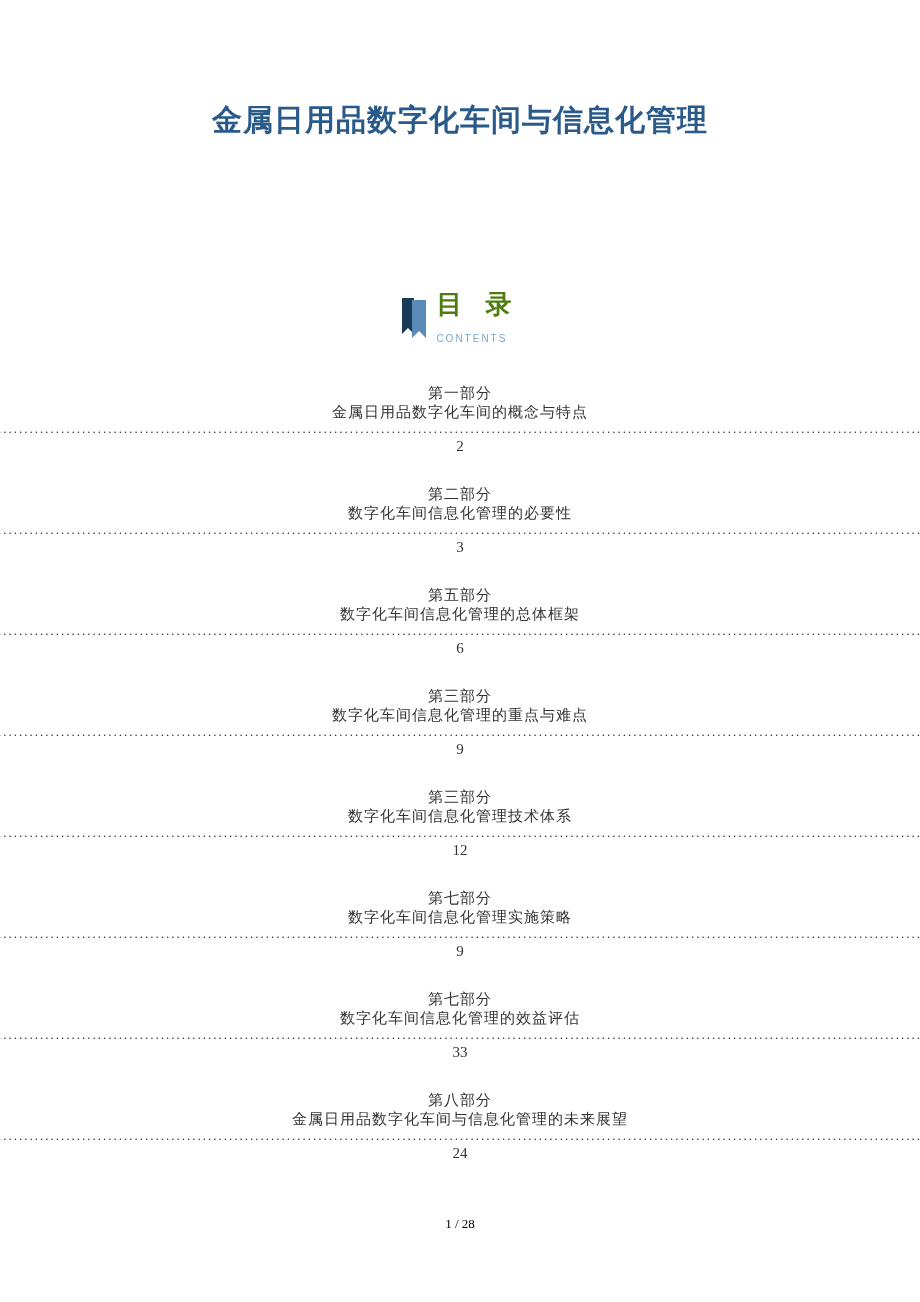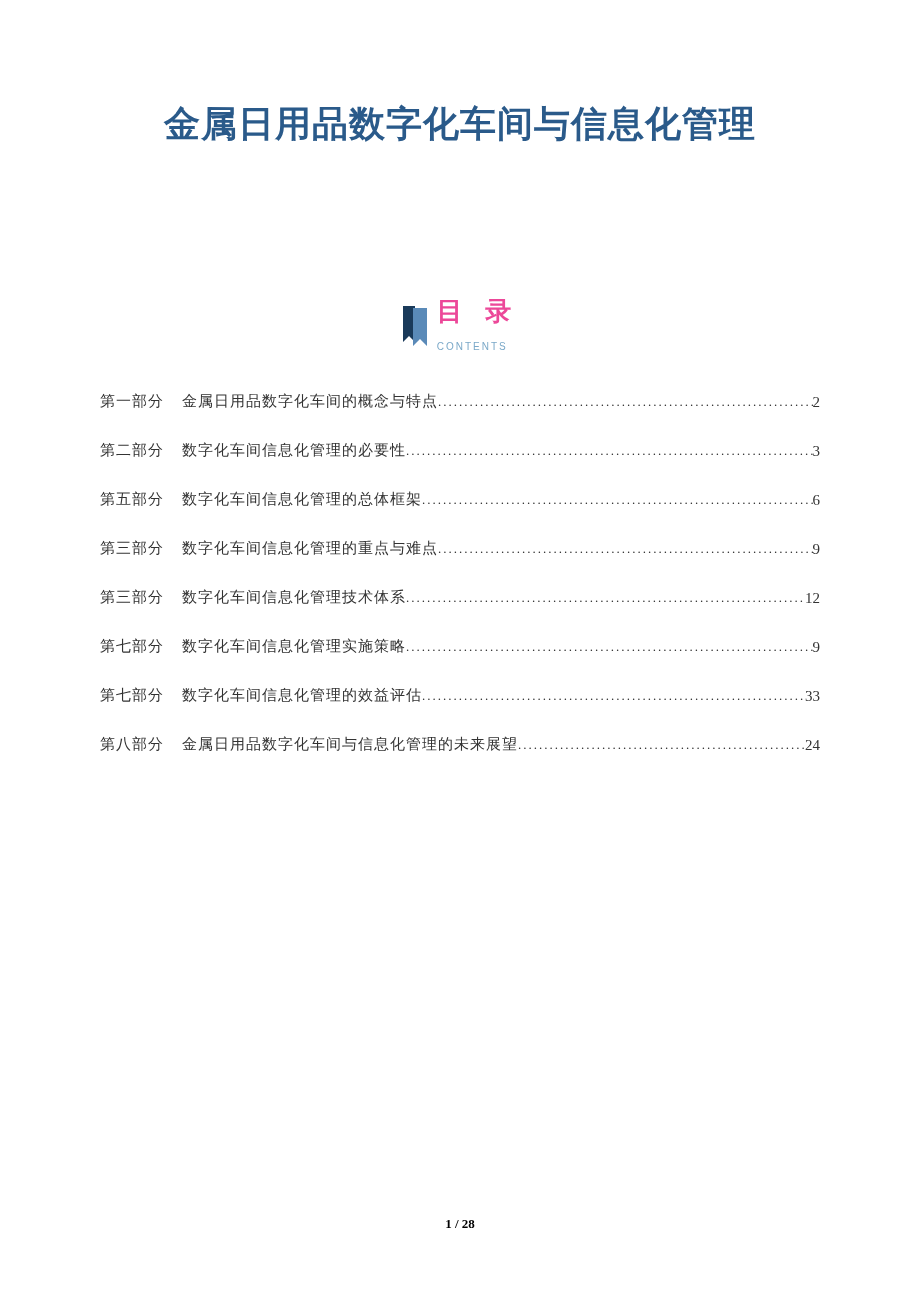--- a/index.html
+++ b/index.html
@@ -15,21 +15,21 @@
       position: relative;
     }
     .page {
       width: 100%;
       height: 100%;
       padding: 100px 100px 0 100px;
       position: relative;
     }
     .main-title {
       text-align: center;
-      font-size: 36px;
+      font-size: 30px;
       font-weight: bold;
       color: #2a5a8a;
       font-family: "SimHei", "黑体", sans-serif;
       letter-spacing: 1px;
       margin-bottom: 150px;
     }
     .toc-header {
       display: flex;
       justify-content: center;
       align-items: center;
@@ -46,44 +46,45 @@
       height: 100%;
     }
     .toc-label-wrap {
       display: flex;
       flex-direction: column;
       align-items: flex-start;
     }
     .toc-label {
       font-size: 26px;
       font-weight: bold;
-      color: #ec4899;
-      font-family: Liberation Serif, serif;
+      color: #4d7c0f;
+      font-family: Liberation Sans, sans-serif;
       letter-spacing: 8px;
       line-height: 1;
     }
     .toc-sublabel {
       font-size: 10px;
       color: #7aa8c8;
       letter-spacing: 2px;
       font-family: Arial, sans-serif;
       margin-top: 16px;
       text-align: right;
     }
     .toc-list {
       width: 100%;
     }
     .toc-item {
       display: flex;
-      align-items: flex-end;
+      align-items: center;
       font-size: 15px;
       color: #333333;
       margin-bottom: 30px;
       white-space: nowrap;
       font-family: "SimSun", "宋体", serif;
+      flex-direction: column;
     }
     .toc-part {
       flex-shrink: 0;
       letter-spacing: 1px;
     }
     .toc-gap {
       flex-shrink: 0;
       width: 18px;
     }
     .toc-title {
@@ -103,21 +104,21 @@
       flex-shrink: 0;
       font-family: "Times New Roman", serif;
     }
     .page-footer {
       position: absolute;
       bottom: 70px;
       left: 0;
       width: 100%;
       text-align: center;
       font-size: 13px;
-      font-weight: bold;
+      font-weight: normal;
       color: #000000;
       font-family: "Times New Roman", serif;
     }
   </style>
 </head>
 <body>
 
 <div class="page">
   <h1 class="main-title">金属日用品数字化车间与信息化管理</h1>
 

